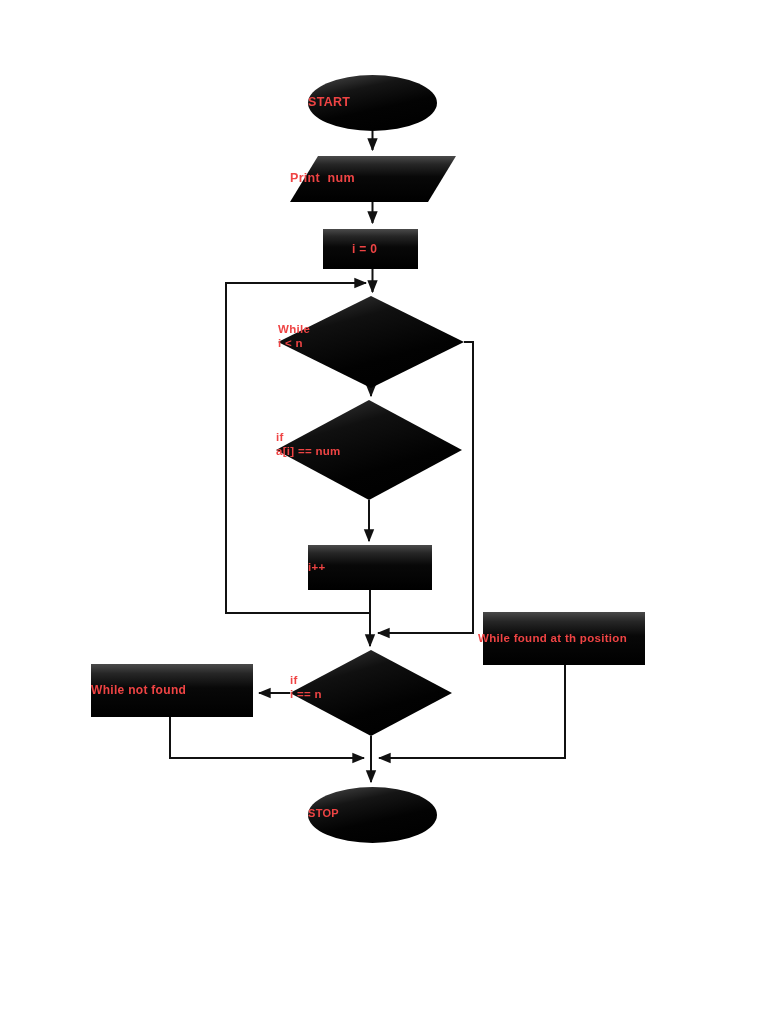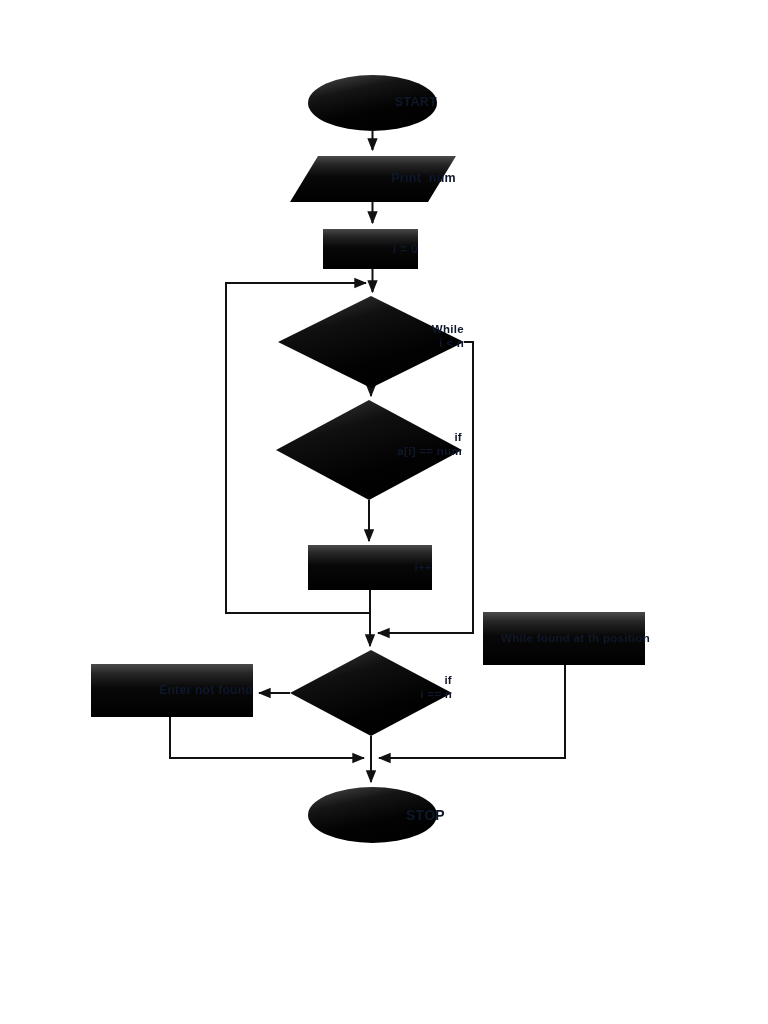--- a/index.html
+++ b/index.html
@@ -16,39 +16,39 @@
   }
   #canvas {
     position: absolute;
     left: 0;
     top: 0;
     width: 768px;
     height: 1024px;
   }
   .node-label {
     position: absolute;
-    color: #0f172a;
+    color: #ef4444;
     font-family: "Liberation Sans", sans-serif;
     font-weight: bold;
-    text-align: right;
+    text-align: left;
     pointer-events: none;
     letter-spacing: 0.3px;
     line-height: 1.25;
     white-space: pre;
   }
   .lbl-start  { font-size: 12.5px; }
   .lbl-enter  { font-size: 12.5px; }
-  .lbl-init   { font-size: 12px; }
+  .lbl-init   { font-size: 12px; margin-left: 29px; }
   .lbl-while  { font-size: 11.5px; }
   .lbl-if1    { font-size: 11.5px; }
   .lbl-incr   { font-size: 11.5px; }
   .lbl-if2    { font-size: 11.5px; }
   .lbl-nf     { font-size: 12px; }
   .lbl-found  { font-size: 12px; }
-  .lbl-stop   { font-size: 14px; margin-left: 8px; }
+  .lbl-stop   { font-size: 11px; }
 </style>
 </head>
 <body>
 
 <svg id="canvas" viewBox="0 0 768 1024" xmlns="http://www.w3.org/2000/svg">
   <defs>
     <linearGradient id="gradShape" x1="0" y1="0" x2="0" y2="1">
       <stop offset="0%" stop-color="#4a4a4a"></stop>
       <stop offset="18%" stop-color="#262626"></stop>
       <stop offset="45%" stop-color="#080808"></stop>
@@ -132,17 +132,17 @@
 i &lt; n</div>
 
 <div class="node-label lbl-if1" style="left:276px; top:430px; width:186px;">if
 a[i] == num</div>
 
 <div class="node-label lbl-incr" style="left:308px; top:560px; width:124px;">i++</div>
 
 <div class="node-label lbl-if2" style="left:290px; top:673px; width:162px;">if
 i == n</div>
 
-<div class="node-label lbl-nf" style="left:91px; top:683px; width:162px;">Enter not found</div>
+<div class="node-label lbl-nf" style="left:91px; top:683px; width:162px;">While not found</div>
 
 <div class="node-label lbl-found" style="left:478px; top:631px; width:172px; font-size:11.5px;">While found at th position</div>
 
 <div class="node-label lbl-stop" style="left:308px; top:807px; width:129px;">STOP</div>
 
 </body></html>

